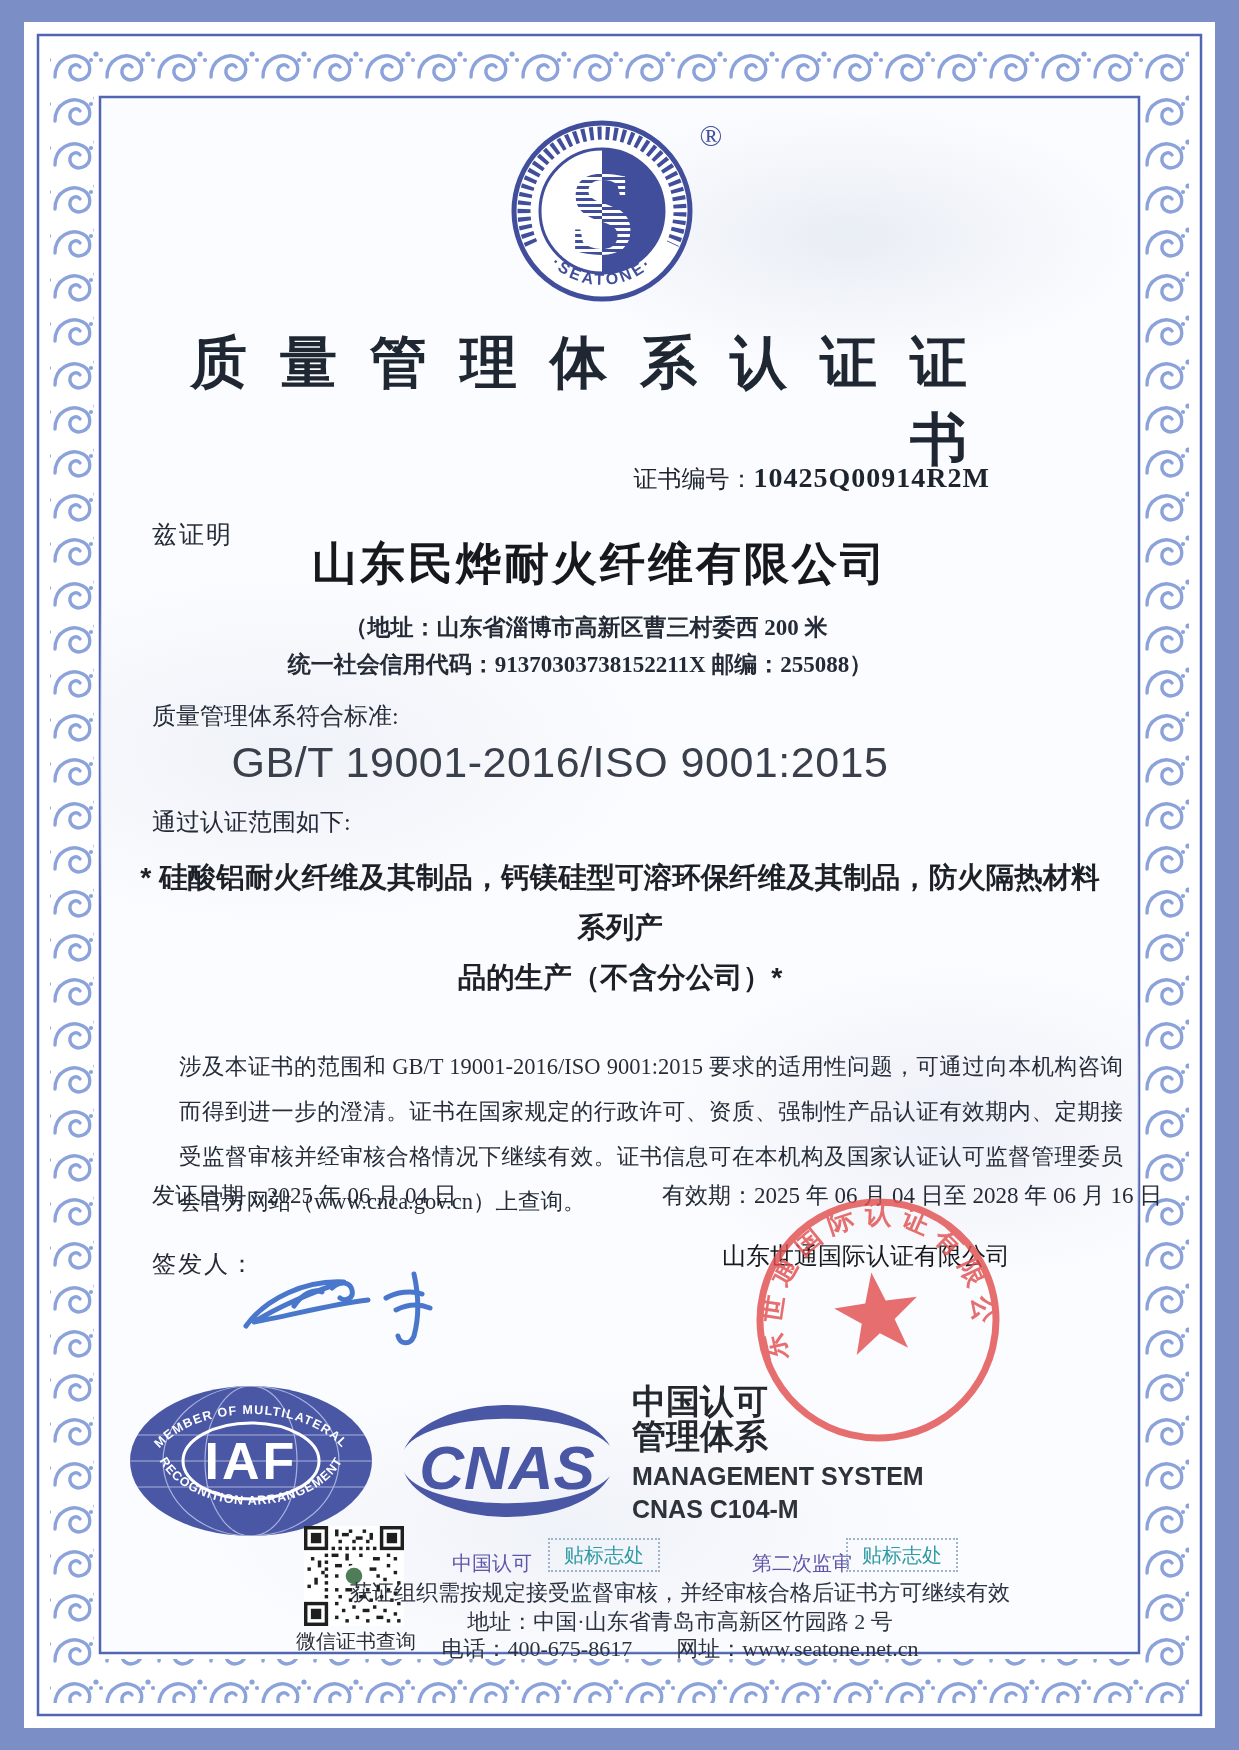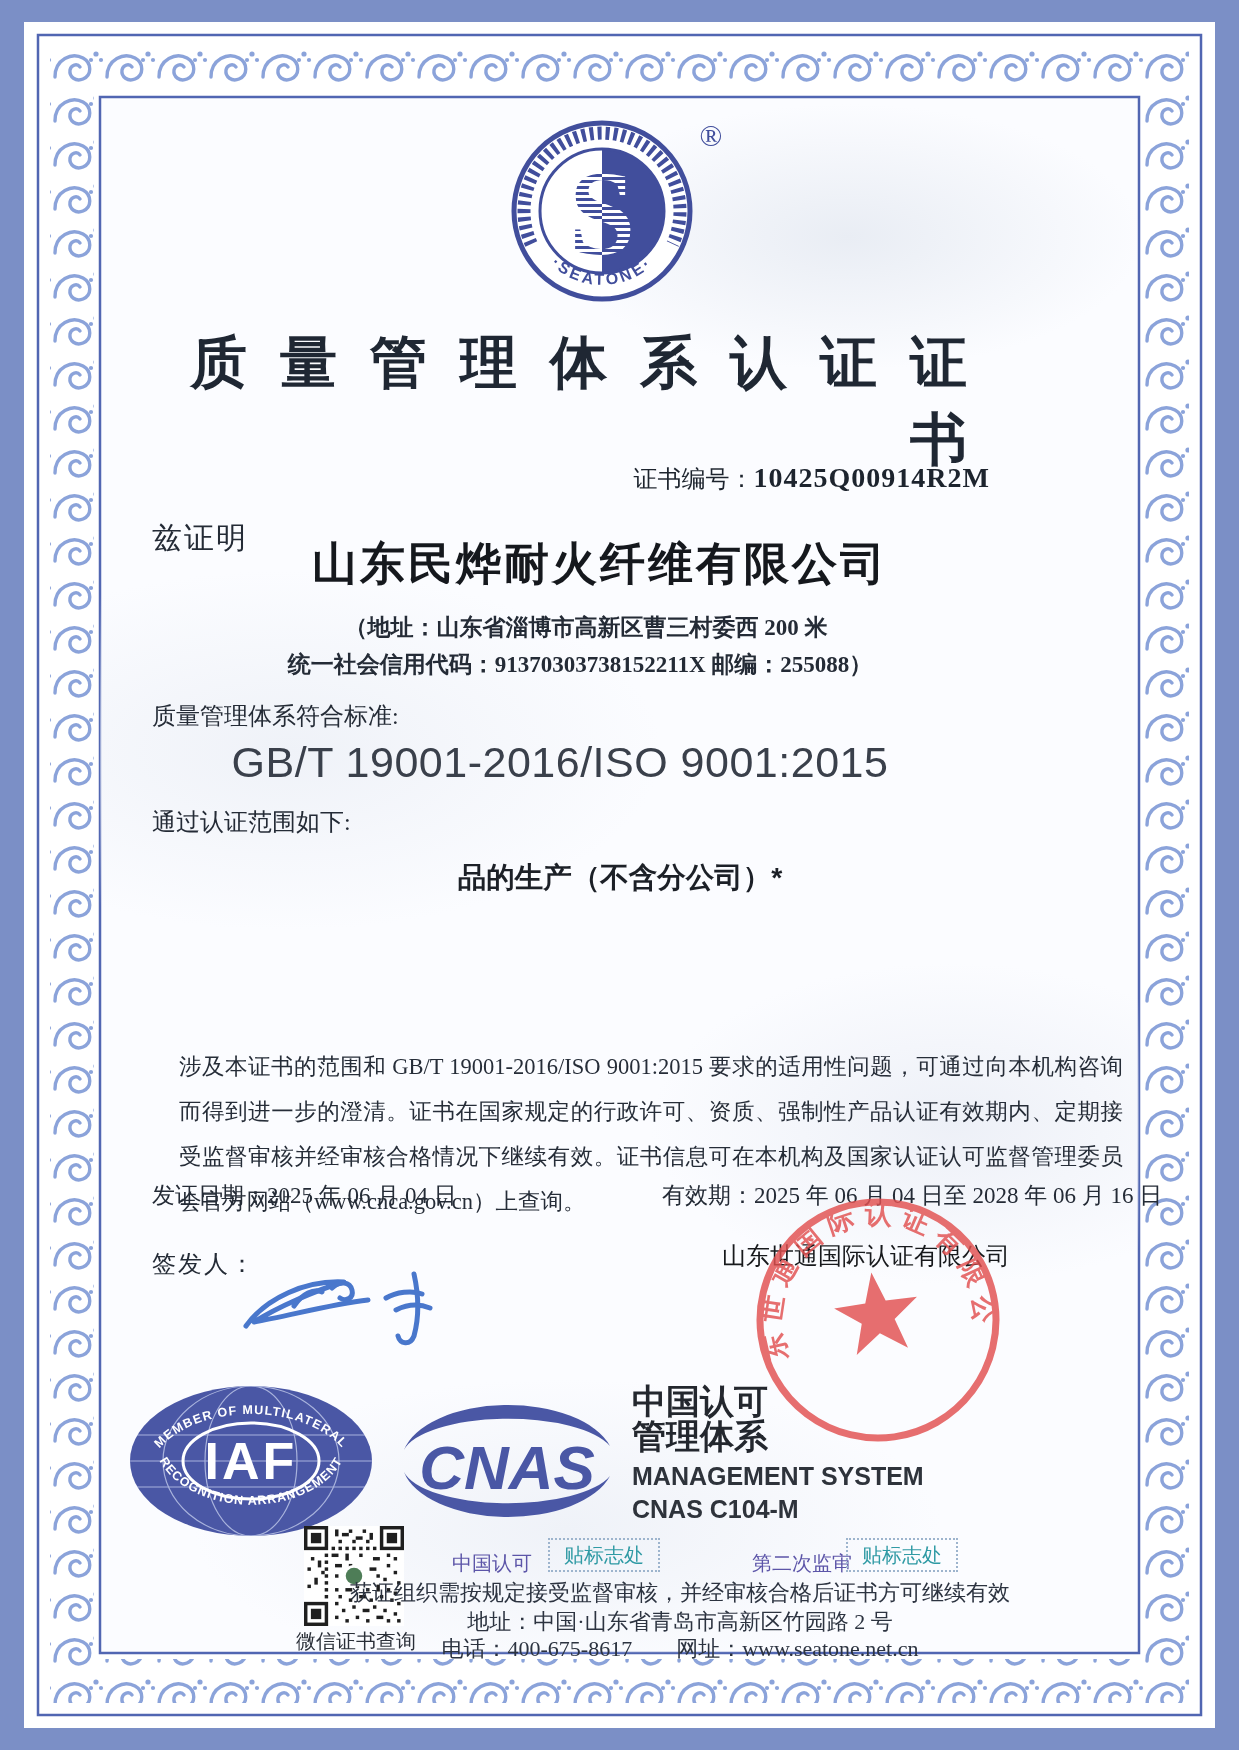--- a/index.html
+++ b/index.html
@@ -9,21 +9,21 @@
   .clouds{left:100px;top:97px;width:1039px;height:1556px;
     background:
       radial-gradient(ellipse 420px 190px at 72% 9%, #e9edf4 0%, rgba(233,237,244,0) 70%),
       radial-gradient(ellipse 520px 250px at 18% 42%, #eff2f8 0%, rgba(239,242,248,0) 72%),
       radial-gradient(ellipse 430px 230px at 82% 66%, #edf0f7 0%, rgba(237,240,247,0) 70%),
       radial-gradient(ellipse 500px 200px at 45% 92%, #eff2f8 0%, rgba(239,242,248,0) 75%);}
   .title{left:100px;top:325px;width:900px;text-align:right;font-size:57px;font-weight:600;
          letter-spacing:33px;padding-left:24px;color:#1f2733;}
   .certno{left:540px;top:462px;width:450px;text-align:right;font-size:24px;color:#1d242e;}
   .certno .num{font-size:28px;font-weight:700;font-family:"Liberation Serif",serif;letter-spacing:1px;}
-  .attest{left:152px;top:518px;font-size:30px;letter-spacing:2px;}
+  .attest{left:152px;top:518px;font-size:25px;letter-spacing:2px;}
   .company{left:100px;top:534px;width:960px;text-align:center;font-size:45px;font-weight:700;
            font-family:"Liberation Sans","DejaVu Sans",sans-serif;letter-spacing:3px;color:#15181d;padding-left:40px;}
   .addr1{left:100px;top:612px;width:960px;text-align:center;font-size:23px;font-weight:600;padding-left:12px;}
   .addr2{left:100px;top:649px;width:960px;text-align:center;font-size:23px;font-weight:600;}
   .stdlabel{left:152px;top:700px;font-size:24px;}
   .standard{left:100px;top:738px;width:920px;text-align:center;font-size:43px;letter-spacing:.5px;
             font-family:"Liberation Sans","DejaVu Sans",sans-serif;color:#3a404b;}
   .scopelabel{left:152px;top:806px;font-size:24px;}
   .scope{left:128px;top:852px;width:984px;text-align:center;font-size:28.5px;font-weight:700;
          line-height:50px;font-family:"Liberation Sans","DejaVu Sans",sans-serif;color:#1c2027;}
@@ -118,20 +118,21 @@
   <div class="abs attest">兹证明</div>
   <div class="abs company">山东民烨耐火纤维有限公司</div>
   <div class="abs addr1">（地址：山东省淄博市高新区曹三村委西 200 米</div>
   <div class="abs addr2">统一社会信用代码：91370303738152211X  邮编：255088）</div>
 
   <div class="abs stdlabel">质量管理体系符合标准:</div>
   <div class="abs standard">GB/T 19001-2016/ISO 9001:2015</div>
 
   <div class="abs scopelabel">通过认证范围如下:</div>
   <div class="abs scope">
+    <div>* 硅酸铝耐火纤维及其制品，钙镁硅型可溶环保纤维及其制品，防火隔热材料系列产</div>
     <div>品的生产（不含分公司）*</div>
   </div>
 
   <div class="abs legal">涉及本证书的范围和 GB/T 19001-2016/ISO 9001:2015 要求的适用性问题，可通过向本机构咨询而得到进一步的澄清。证书在国家规定的行政许可、资质、强制性产品认证有效期内、定期接受监督审核并经审核合格情况下继续有效。证书信息可在本机构及国家认证认可监督管理委员会官方网站（www.cnca.gov.cn）上查询。</div>
 
   <div class="abs issuedate">
     <span>发证日期：</span><span>2025 年 06 月 04 日</span>
   </div>
   <div class="abs validity">
     <span>有效期：</span><span>2025 年 06 月 04 日至 2028 年 06 月 16 日</span>

